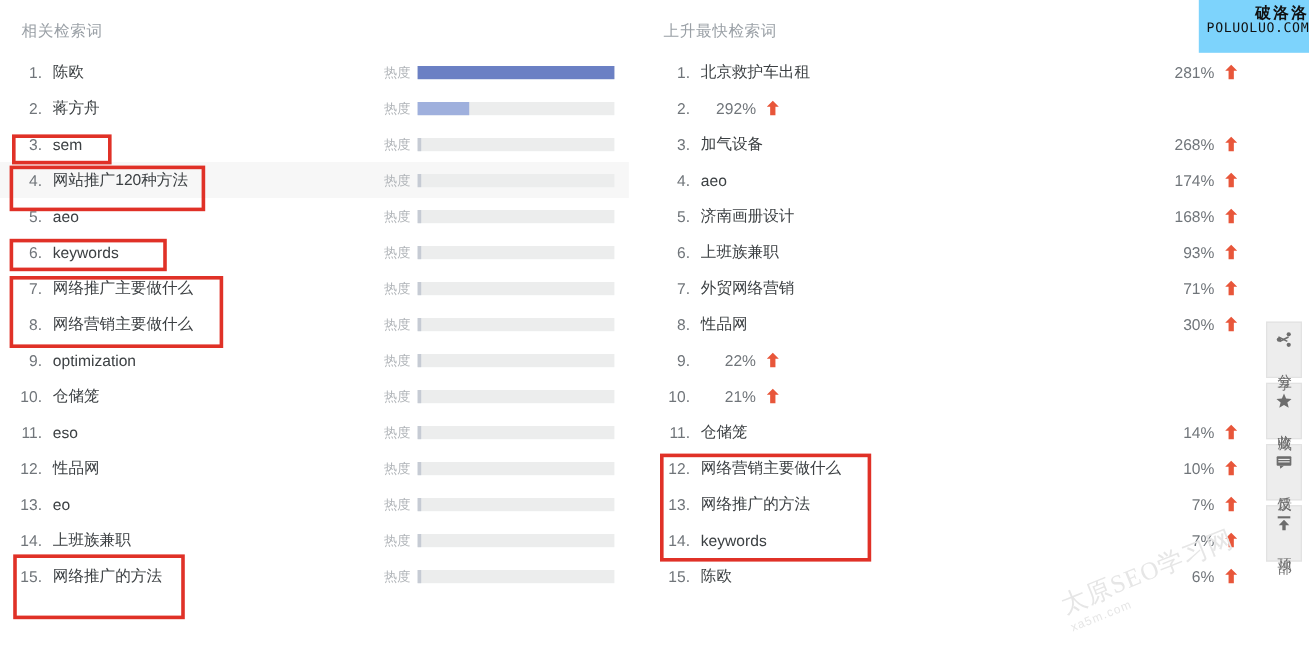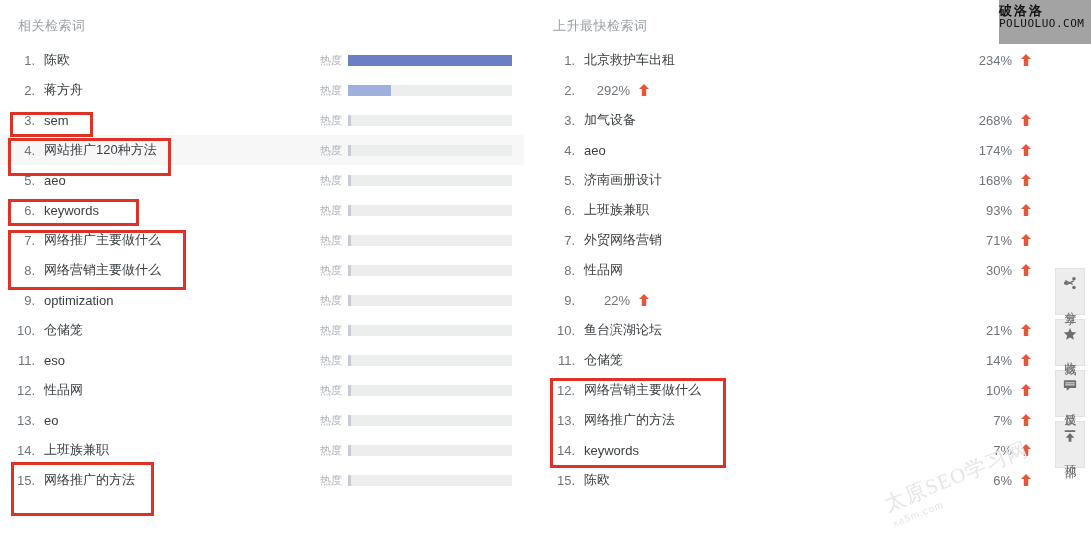--- a/index.html
+++ b/index.html
@@ -190,22 +190,22 @@
     color: #6d6d6d;
   }
 
   
   #wm-topright {
     position: absolute;
     right: 0;
     top: 0;
     width: 92px;
     height: 44px;
-    background: #a3a3a3;
-    text-align: left;
+    background: #7dd3fc;
+    text-align: right;
     padding-top: 3px;
     box-sizing: border-box;
   }
   #wm-topright .cn {
     font-size: 13px;
     color: #111;
     letter-spacing: 2px;
     font-weight: bold;
     line-height: 15px;
   }
@@ -396,21 +396,21 @@
             <span class="heat-fill sliver" style="width: 2%;"></span>
           </span>
         </span>
       </div>
     </div>
 
   <div id="right-panel">
       <div class="row">
         <span class="rank">1.</span>
         <span class="term">北京救护车出租</span>
-        <span class="pct">234%</span>
+        <span class="pct">281%</span>
         <span class="up-arrow">
           <svg width="12" height="14" viewBox="0 0 12 14">
             <path d="M6 1 L11 6 L8.2 6 L8.2 13 L3.8 13 L3.8 6 L1 6 Z" fill="#e8563a"></path>
           </svg>
         </span>
       </div>
       <div class="row">
         <span class="rank">2.</span>
         <span class="pct">292%</span>
         <span class="up-arrow">
@@ -483,21 +483,20 @@
         <span class="rank">9.</span>
         <span class="pct">22%</span>
         <span class="up-arrow">
           <svg width="12" height="14" viewBox="0 0 12 14">
             <path d="M6 1 L11 6 L8.2 6 L8.2 13 L3.8 13 L3.8 6 L1 6 Z" fill="#e8563a"></path>
           </svg>
         </span>
       </div>
       <div class="row">
         <span class="rank">10.</span>
-        <span class="term">鱼台滨湖论坛</span>
         <span class="pct">21%</span>
         <span class="up-arrow">
           <svg width="12" height="14" viewBox="0 0 12 14">
             <path d="M6 1 L11 6 L8.2 6 L8.2 13 L3.8 13 L3.8 6 L1 6 Z" fill="#e8563a"></path>
           </svg>
         </span>
       </div>
       <div class="row">
         <span class="rank">11.</span>
         <span class="term">仓储笼</span>

